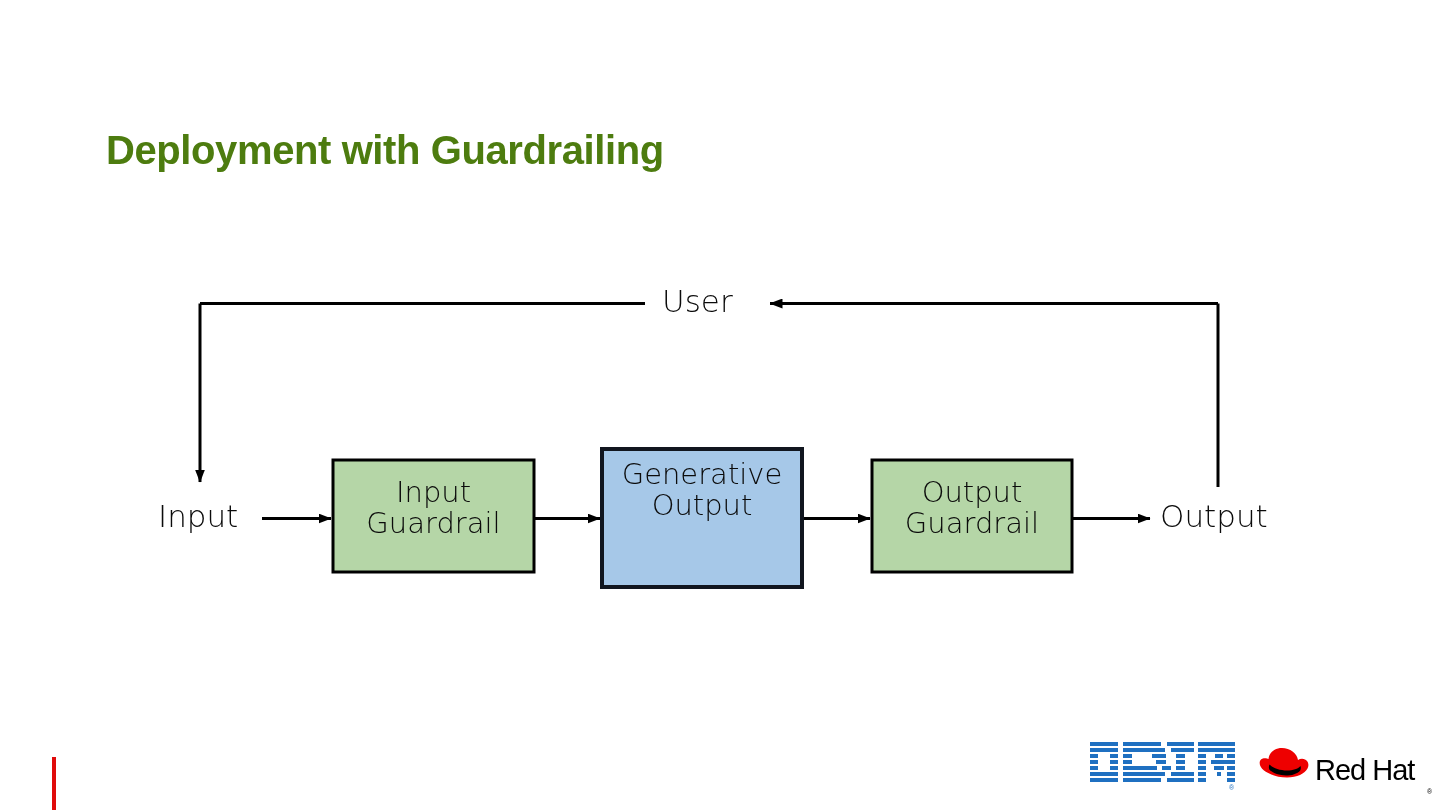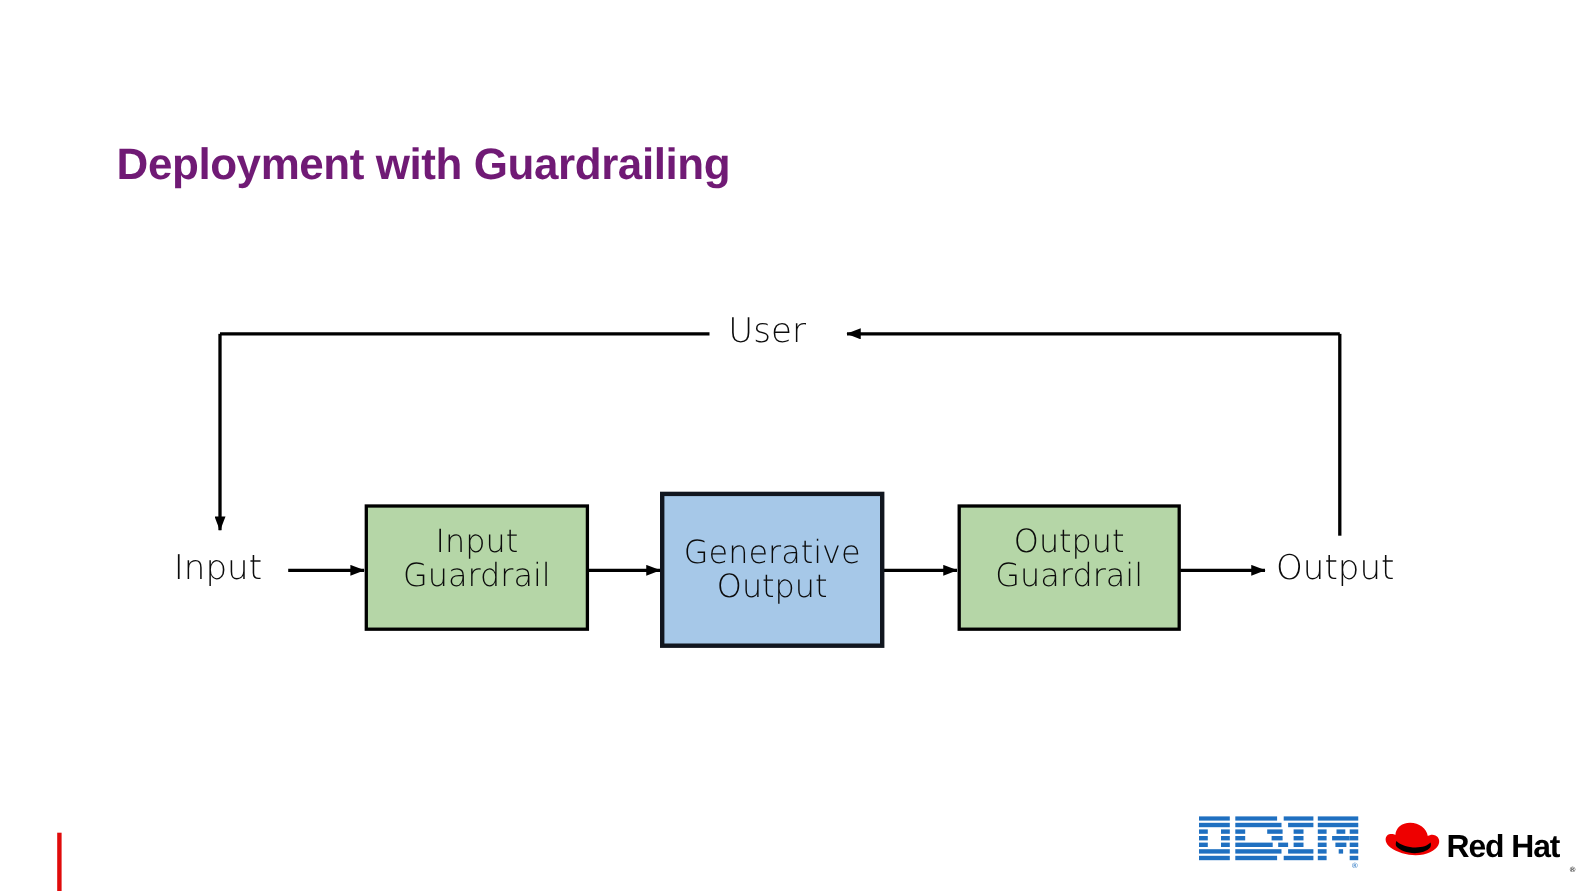--- a/index.html
+++ b/index.html
@@ -17,21 +17,21 @@
   }
 
   
   #slide-title {
     position: absolute;
     left: 106px;
     top: 128px;
     font-size: 40px;
     font-weight: bold;
     letter-spacing: -0.4px;
-    color: #701a75;
+    color: #4d7c0f;
     white-space: nowrap;
   }
 
   
   #diagram {
     position: absolute;
     left: 0;
     top: 0;
     width: 1268px;
     height: 810px;
@@ -57,21 +57,21 @@
     color: #0b0b0b;
     line-height: 1.08;
     pointer-events: none;
   }
 
   #label-user      { left: 662px; top: 285px; font-size: 31px; }
   #label-input     { left: 158px; top: 500px; font-size: 31px; }
   #label-output    { left: 1160px; top: 500px; font-size: 31px; }
 
   #node-input-guardrail  { left: 333px; top: 477px; width: 201px; font-size: 29px; }
-  #node-generative-model { left: 602px; top: 487px; width: 200px; font-size: 29px; }
+  #node-generative-model { left: 602px; top: 459px; width: 200px; font-size: 29px; }
   #node-output-guardrail { left: 872px; top: 477px; width: 200px; font-size: 29px; }
 
   
   #footer-accent-bar {
     position: absolute;
     left: 52px;
     top: 757px;
     width: 4px;
     height: 53px;
     background: #e00b0b;
@@ -88,21 +88,21 @@
     left: 1255px;
     top: 744px;
     width: 180px;
     height: 56px;
   }
   #redhat-wordmark {
     position: absolute;
     left: 60px;
     top: 10px;
     font-size: 29px;
-    font-weight: bold;
+    font-weight: normal;
     letter-spacing: -1px;
     color: #000000;
     font-family: "Liberation Sans", sans-serif;
   }
   #ibm-registered {
     position: absolute;
     left: 139px;
     top: 42px;
     font-size: 7px;
     color: #1f70c1;

